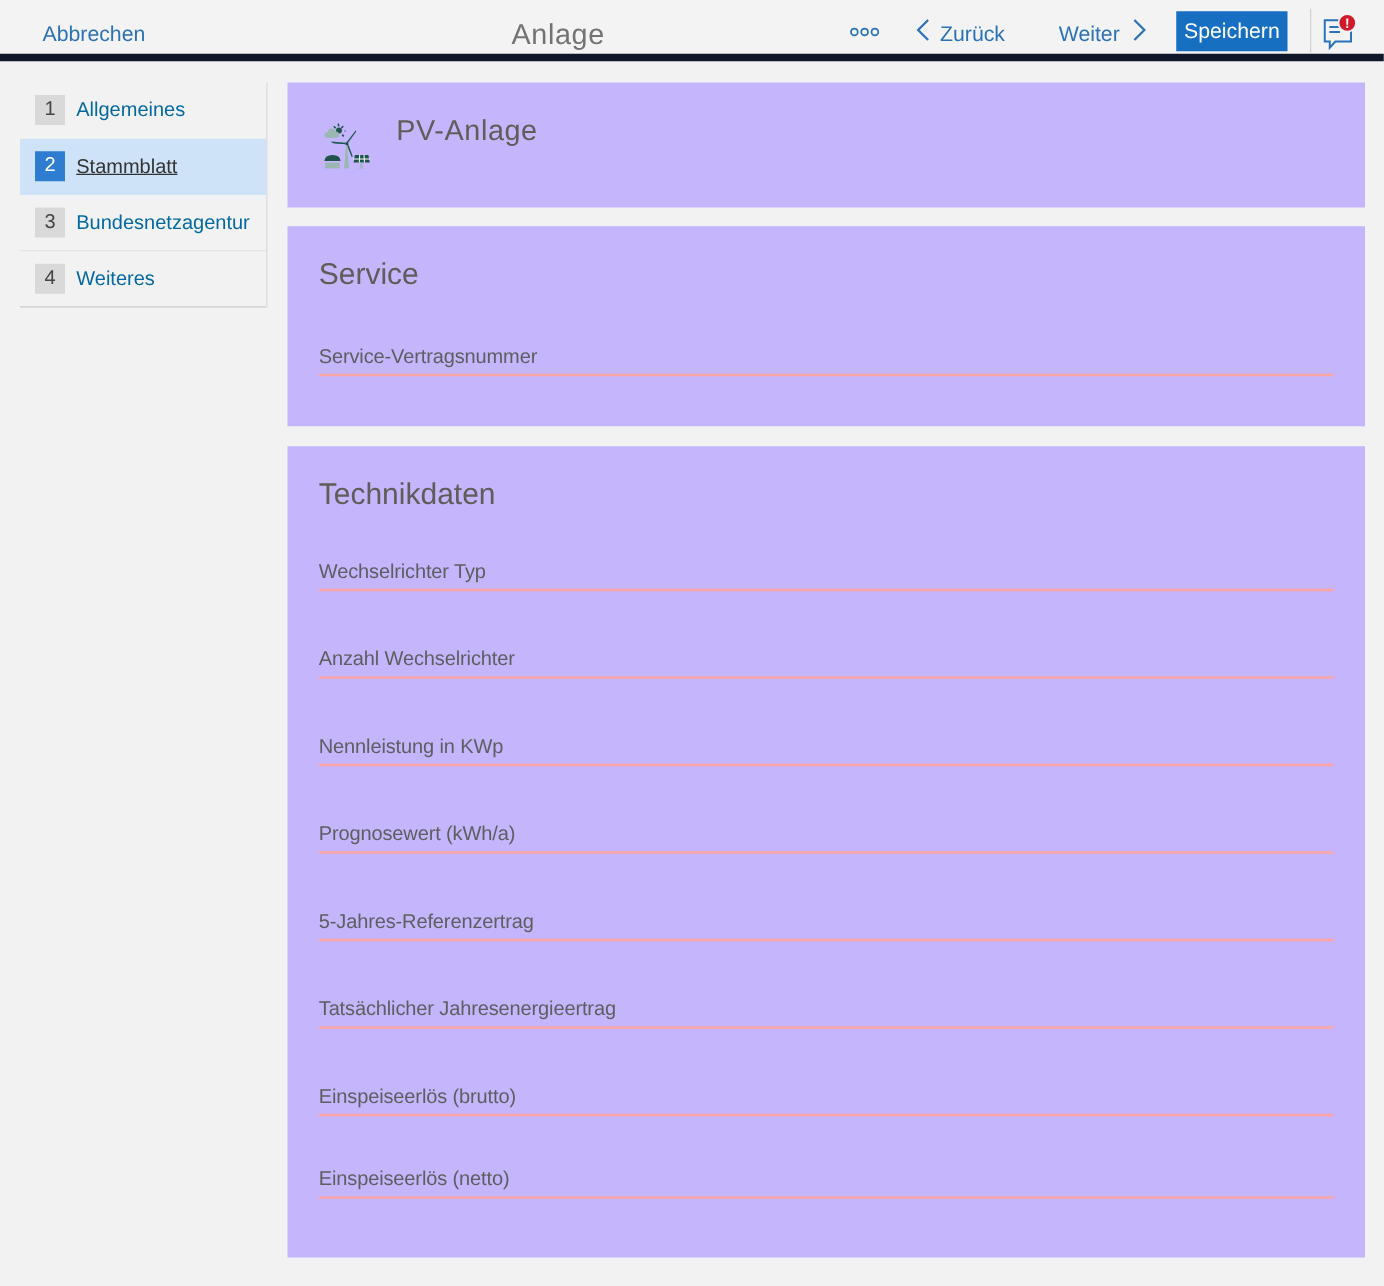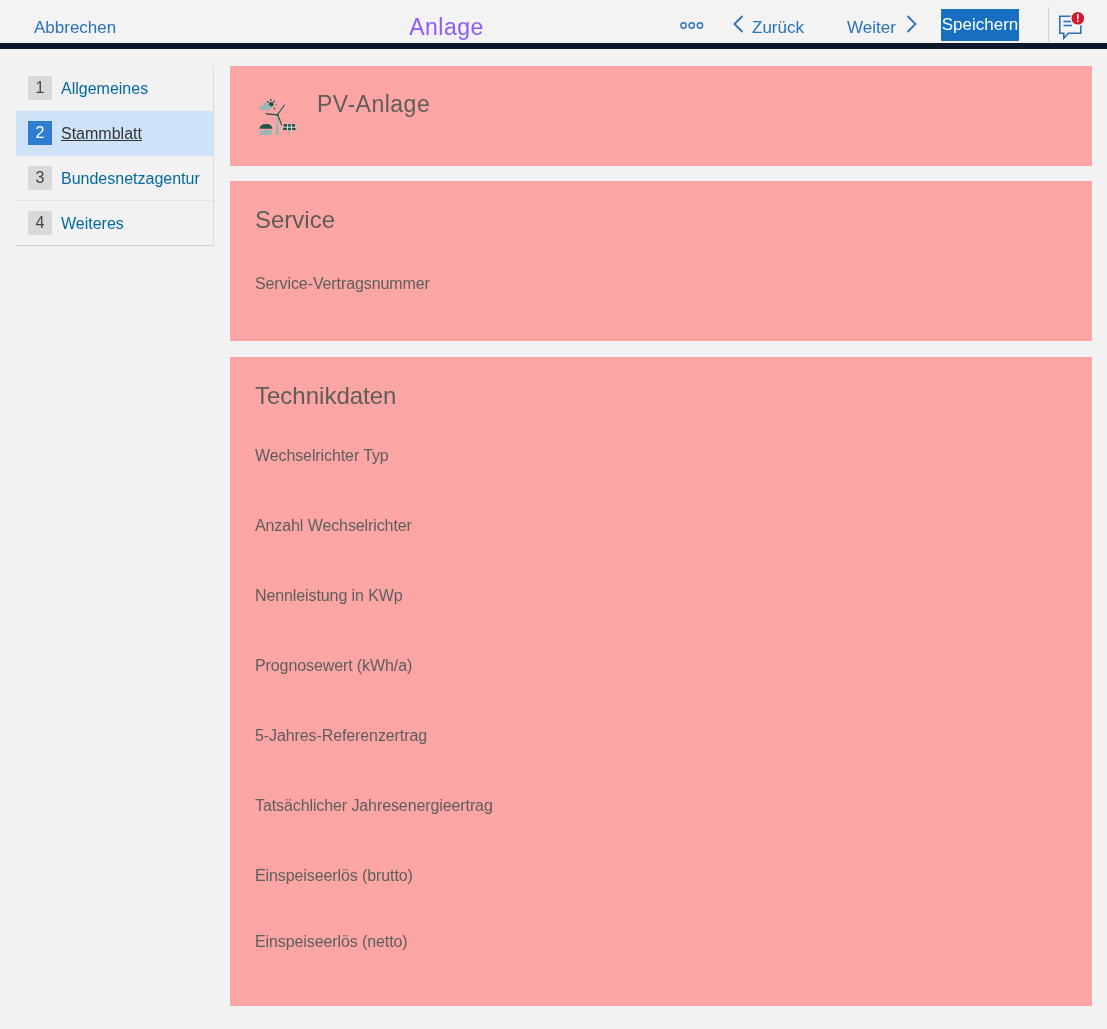--- a/index.html
+++ b/index.html
@@ -2,42 +2,42 @@
 <html><head>
 <meta charset="utf-8">
 <style>
   * { margin:0; padding:0; box-sizing:border-box; }
   html,body { width:1107px; height:1029px; background:#f2f2f2; font-family:"Liberation Sans", sans-serif; overflow:hidden; }
   .abs { position:absolute; }
   
   #header { position:absolute; left:0; top:0; width:1107px; height:49px; background:#f3f3f3; border-bottom:6px solid #0f172a; }
   .hlink { position:absolute; color:#2b72b8; font-size:17px; top:18px; }
   #cancel { left:34px; }
-  #title { position:absolute; left:0; width:893px; text-align:center; top:14px; font-size:23px; color:#8b5cf6; letter-spacing:0.5px; }
+  #title { position:absolute; left:0; width:893px; text-align:center; top:14px; font-size:23px; color:#737373; letter-spacing:0.5px; }
   #zur { left:752px; }
   #wei { left:847px; }
-  #savebtn { position:absolute; left:941px; top:9px; width:78px; height:32px; background:#166fc0; color:#fff; font-size:17px; text-align:center; line-height:32px; }
+  #savebtn { position:absolute; left:941px; top:9px; width:89px; height:32px; background:#166fc0; color:#fff; font-size:17px; text-align:center; line-height:32px; }
   #hsep { position:absolute; left:1048px; top:7px; width:1px; height:35px; background:#d2d2d2; }
   
   #nav { position:absolute; left:16px; top:66px; width:198px; border-right:1px solid #dcdcdc; }
   .navrow { position:relative; height:45px; border-bottom:1px solid #e4e4e4; }
   .navrow:last-child { border-bottom:1px solid #cccccc; }
   .num { position:absolute; left:12px; top:10px; width:24px; height:24px; background:#d9d9d9; color:#454545; font-size:16px; text-align:center; line-height:24px; }
   .navtxt { position:absolute; left:45px; top:14px; font-size:16px; color:#0369a1; }
   .sel { background:#cfe3f8; border-bottom-color:#cfe3f8; }
   .nb { border-bottom-color:transparent !important; }
   .sel .num { background:#2e7dd1; color:#fff; }
   .sel .navtxt { color:#333;text-decoration:underline; }
   
-  .card { position:absolute; left:230px; width:862px; background:#fca5a5; }
+  .card { position:absolute; left:230px; width:862px; background:#c4b5fd; }
   #card1 { top:66px; height:100px; }
   #card2 { top:181px; height:160px; }
   #card3 { top:357px; height:649px; }
   .heading { position:absolute; left:25px; font-size:24px; color:#605c58; }
-  .field { position:absolute; left:25px; width:812px; height:20px; border-bottom:4px solid #fca5a5; }
+  .field { position:absolute; left:25px; width:812px; height:20px; border-bottom:2px solid #fca5a5; }
   .field span { position:absolute; left:0; bottom:4px; font-size:16px; color:#5e5e5e; letter-spacing:-0.1px; }
   #pvtitle { position:absolute; left:87px; top:25px; font-size:23px; color:#605c58; letter-spacing:0.5px; }
 </style>
 </head>
 <body>
   <div id="header">
     <span class="hlink" id="cancel">Abbrechen</span>
     <div id="title">Anlage</div>
     <svg class="abs" style="left:679px; top:21px;" width="26" height="9" viewBox="0 0 26 9">
       <g fill="none" stroke="#2b72b8" stroke-width="1.4">

